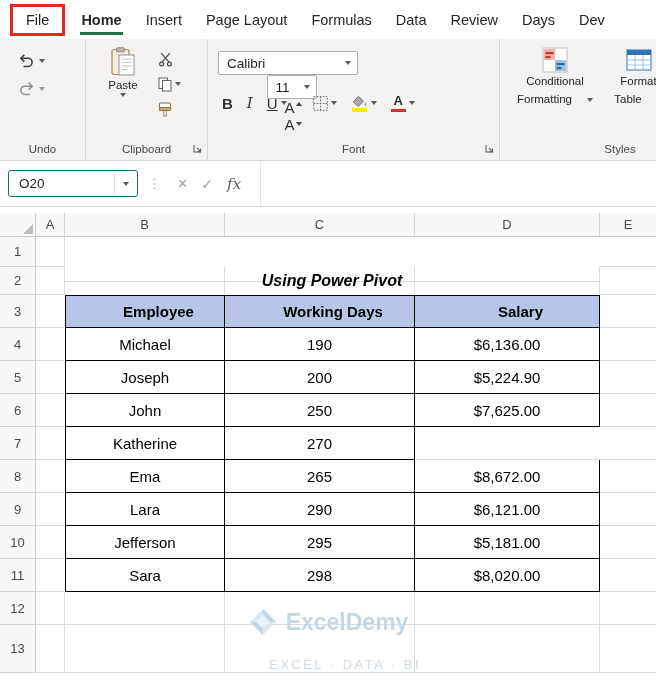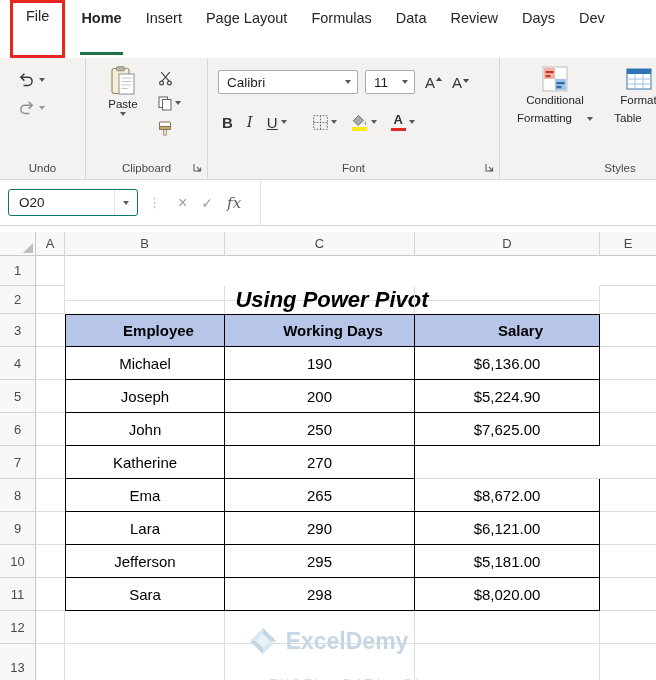--- a/index.html
+++ b/index.html
@@ -1,20 +1,20 @@
 <!DOCTYPE html>
 <html><head>
 <meta charset="utf-8">
 <style>
   * { margin:0; padding:0; box-sizing:border-box; }
   html,body { width:656px; height:680px; overflow:hidden; background:#fff;
     font-family:"Liberation Sans", sans-serif; }
 
   
-  .tabsbar { height:58px; background:#fff; display:flex; padding-left:6px; }
+  .tabsbar { height:39px; background:#fff; display:flex; align-items:center; padding-left:6px; }
   .tab { position:relative; padding:10px 12px; font-size:14.5px; color:#262626; white-space:nowrap; }
   .tab.file { border:3px solid #e8251f; padding:5px 13px; margin:0 4px 0 4px; }
   .tab.active { font-weight:700; }
   .tab.active::after { content:""; position:absolute; left:11px; right:11px; bottom:3px; height:3px; background:#1e7145; }
 
   
   .ribbon { height:122px; background:#f3f2f1; border-bottom:1px solid #d8d8d8; display:flex; }
   .rgroup { position:relative; height:100%; border-right:1px solid #d9d7d5; flex-shrink:0; }
   .glabel { position:absolute; bottom:5px; left:0; width:100%; text-align:center; font-size:11.5px; color:#4a4a4a; }
   .launcher { position:absolute; right:4px; bottom:6px; width:11px; height:11px; display:flex; align-items:center; justify-content:center; }
@@ -28,21 +28,21 @@
   .ubtn.u1 { top:14px; } .ubtn.u2 { top:42px; }
 
   
   .g-clip { width:122px; }
   .pastebtn { position:absolute; left:12px; top:8px; width:50px; display:flex; flex-direction:column; align-items:center; gap:2px; font-size:11.5px; color:#262626; }
   .clipcol { position:absolute; left:72px; top:12px; display:flex; flex-direction:column; gap:9px; }
   .clipcol .ci { display:flex; align-items:center; gap:3px; height:16px; }
 
   
   .g-font { width:292px; }
-  .fontrow1 { position:absolute; left:10px; top:12px; display:flex; align-items:center; }
+  .fontrow1 { position:absolute; left:10px; top:12px; display:flex; align-items:center;flex-direction:column; }
   .combo { display:flex; align-items:center; background:#fff; border:1px solid #ababab; border-radius:2px; height:24px; font-size:13.5px; color:#1f1f1f; padding-left:8px; }
   .combo .cdn { margin-left:auto; margin-right:6px; }
   .combo.name { width:140px; }
   .combo.size { width:50px; margin-left:7px; }
   .sizebtn { display:flex; align-items:center; margin-left:10px; font-size:15px; color:#333; }
   .fontrow2 { position:absolute; left:14px; top:52px; display:flex; align-items:center; gap:14px; height:24px; }
   .fmt { font-size:15px; color:#333; display:flex; align-items:center; gap:3px; }
   .fmt .b { font-weight:700; }
   .fmt .i { font-style:italic; font-family:"DejaVu Serif", serif; }
   .fmt .u { text-decoration:underline; }
@@ -78,21 +78,21 @@
   .ch { background:#f8f8f7; border-right:1px solid #d4d4d4; border-bottom:1px solid #c9c9c9; color:#4a4a4a; font-size:13px; display:flex; align-items:center; justify-content:center; }
   .rn { width:36px; background:#f8f8f7; border-right:1px solid #c9c9c9; border-bottom:1px solid #d4d4d4; color:#4a4a4a; font-size:13px; display:flex; align-items:center; justify-content:center; flex-shrink:0; }
   .c { border-right:1px solid #dcdcdc; border-bottom:1px solid #dcdcdc; }
   .wA { width:29px; flex-shrink:0; }
   .wB { width:160px; flex-shrink:0; }
   .wC { width:190px; flex-shrink:0; }
   .wD { width:185px; flex-shrink:0; }
   .wE { flex:1; border-right:none; }
   .nr { border-right:none; }
   .nb { border-bottom:none; }
-  .title-cell { width:535px; flex-shrink:0; display:flex; align-items:center; justify-content:center; font-size:22px; font-weight:700; font-style:italic; color:#000;margin-top:44px; }
+  .title-cell { width:535px; flex-shrink:0; display:flex; align-items:center; justify-content:center; font-size:16px; font-weight:700; font-style:italic; color:#000;margin-top:44px; }
   .thc { background:#b6c5e8; font-weight:700; font-size:15px; color:#000; display:flex; align-items:center; justify-content:center; border-top:1px solid #000; border-right:1px solid #000; border-bottom:1px solid #000;padding-left:27px; }
   .tdc { background:#fff; font-size:15px; color:#000; display:flex; align-items:center; justify-content:center; border-right:1px solid #000; border-bottom:1px solid #000; }
   .bl { border-left:1px solid #000; }
 
   
   .watermark { position:absolute; left:0; width:100%; top:400px; display:flex; flex-direction:column; align-items:center; pointer-events:none; }
   .wm-top { display:flex; align-items:center; gap:8px; }
   .wm-brand { font-size:23px; font-weight:700; color:#c6d7e3; }
   .wm-sub { font-size:13px; letter-spacing:2.5px; color:#cfdde7; margin-top:20px; padding-left:34px; }
 </style>

